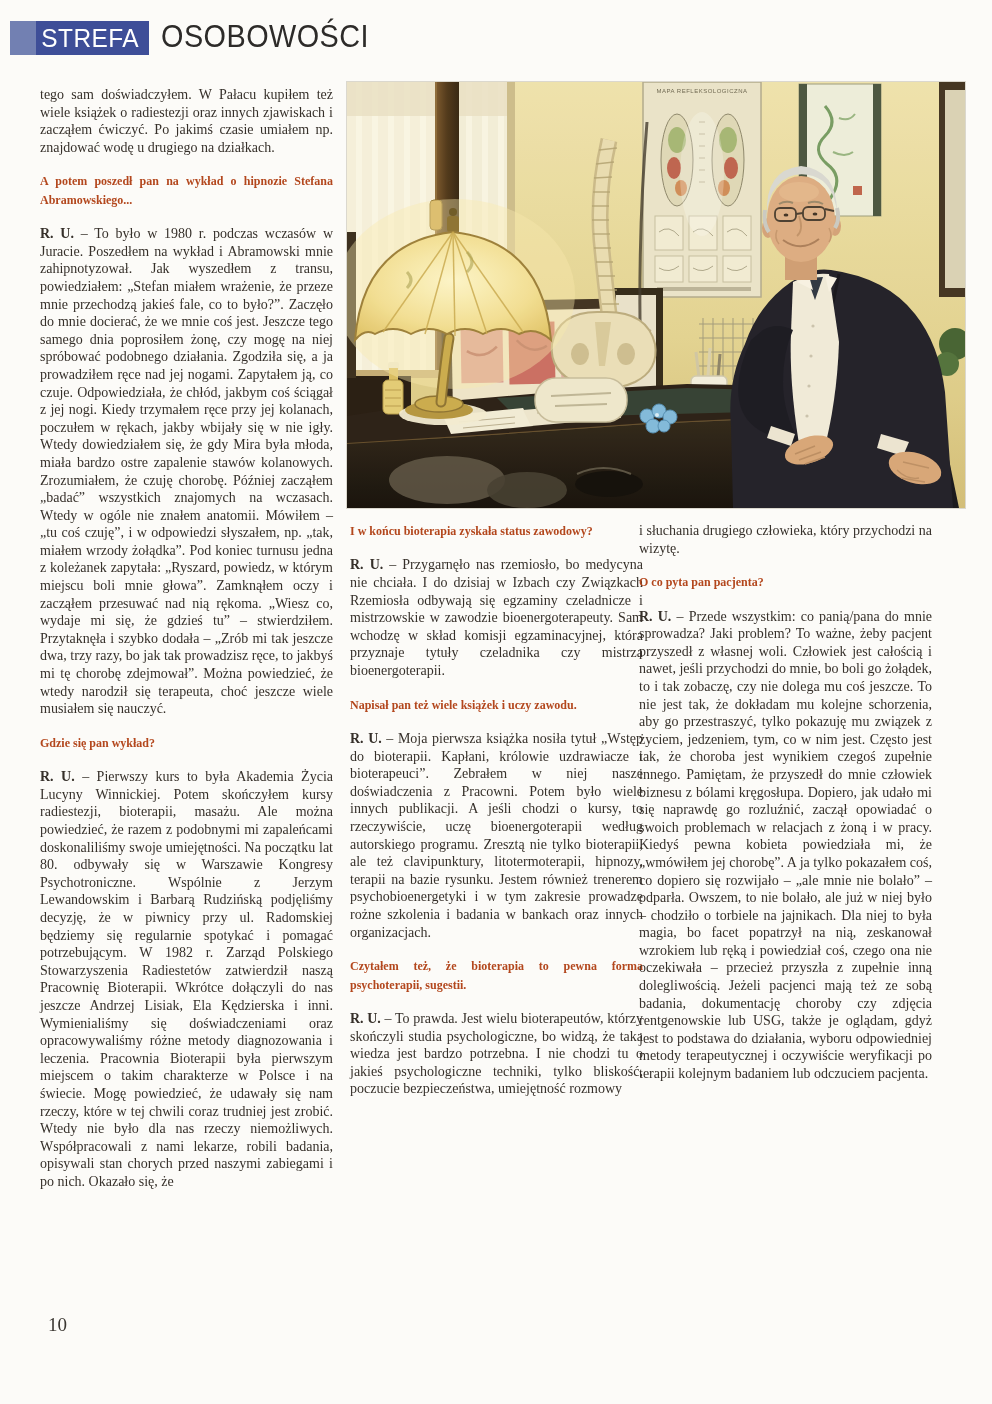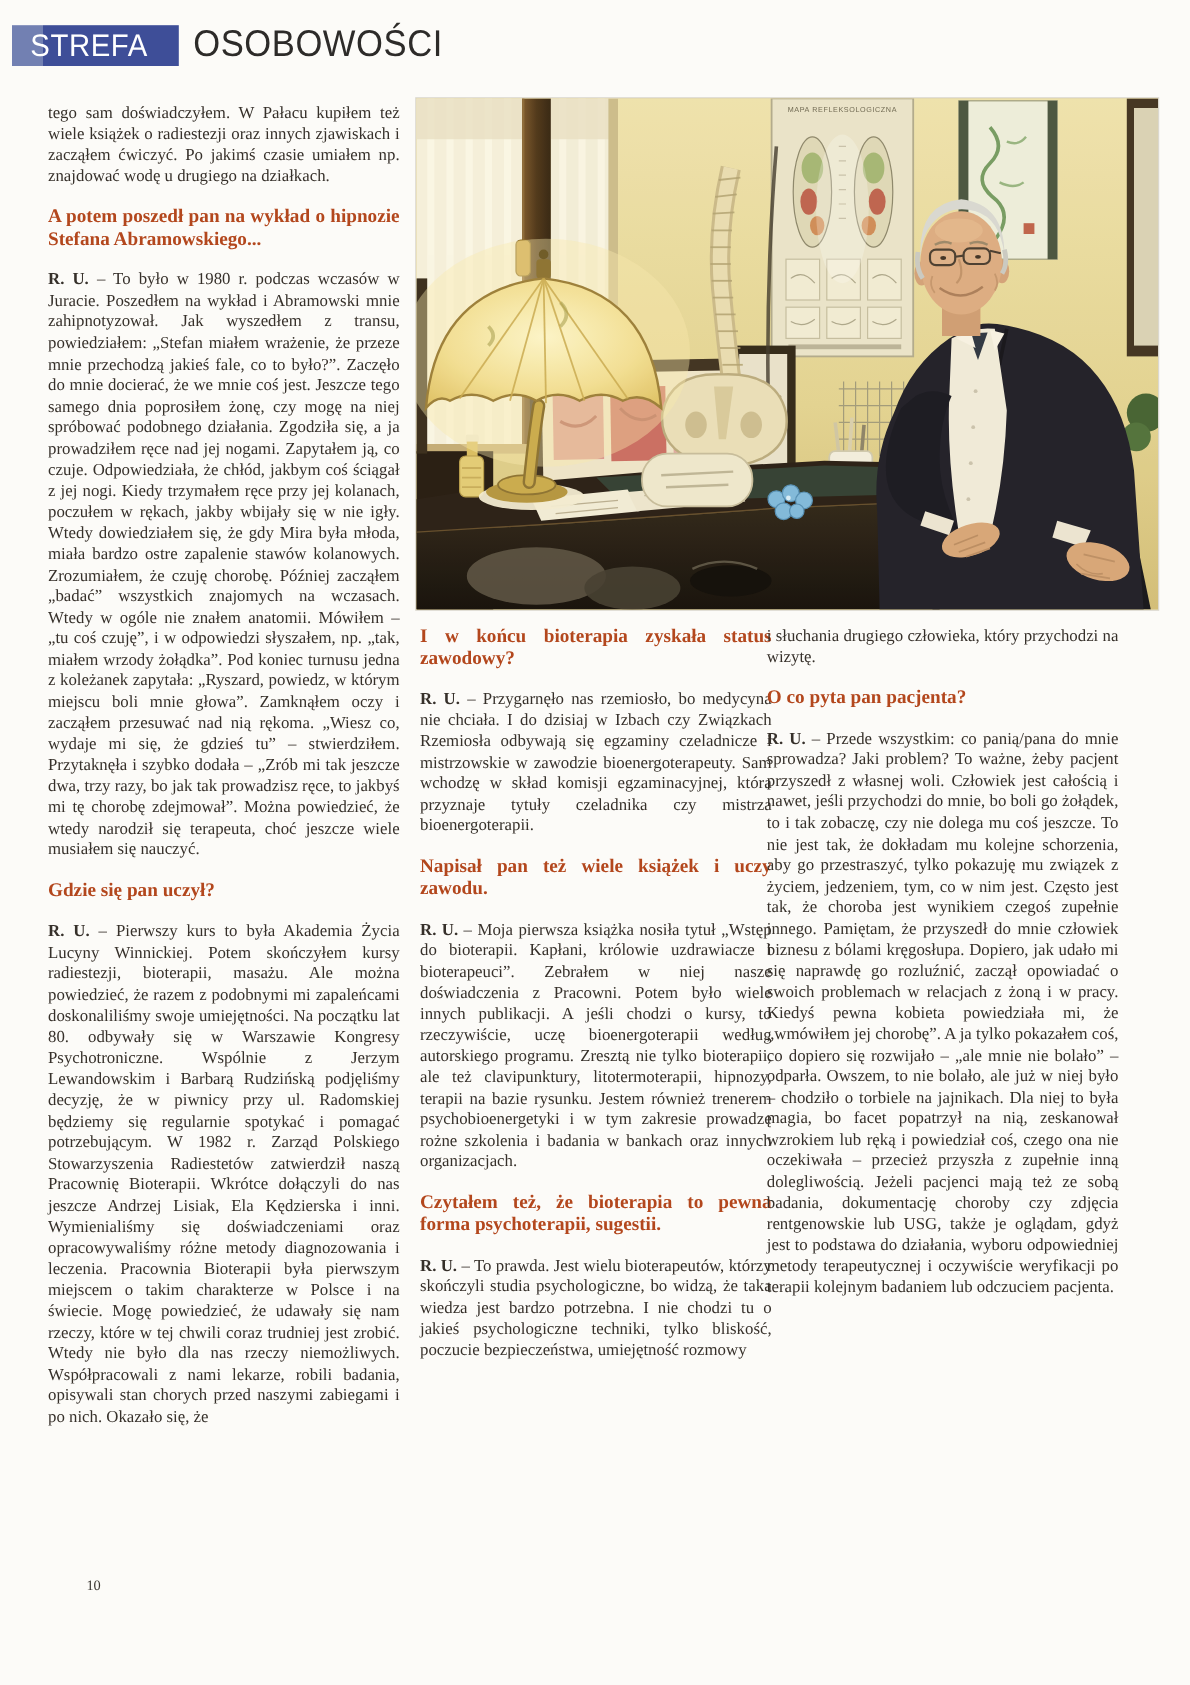--- a/index.html
+++ b/index.html
@@ -10,21 +10,21 @@
     overflow:hidden;
     font-family:"Liberation Serif", serif;
   }
   .page{position:absolute;inset:0;}
 
   
   .kicker-box{
     position:absolute;left:10px;top:21px;width:139px;height:34px;
     background:linear-gradient(90deg,#7280b2 0,#7280b2 26px,#3e4e98 26px);
     display:flex;align-items:center;justify-content:flex-end;
-    padding-right:26px;box-sizing:border-box;
+    padding-right:10px;box-sizing:border-box;
   }
   .kicker{
     font-family:"Liberation Sans",sans-serif;
     color:#ffffff;font-size:26px;font-weight:500;letter-spacing:.5px;
     transform:scaleX(.94);transform-origin:right center;
   }
   .page-title{
     position:absolute;left:161px;top:19px;
     font-family:"Liberation Sans",sans-serif;
     font-size:31px;font-weight:500;color:#2d2b29;letter-spacing:.5px;
@@ -44,28 +44,28 @@
     position:absolute;width:293px;
     text-align:justify;
     font-size:14px;line-height:17.6px;color:#36302a;
   }
   .col-1{left:40px;top:86px;}
   .col-2{left:350px;top:522px;}
   .col-3{left:639px;top:522px;}
   .col p{margin:0 0 16px 0;}
   .q-heading{
     margin:0 0 16px 0;
-    font-size:16px;line-height:18.4px;font-weight:700;
+    font-size:12px;line-height:18.4px;font-weight:700;
     color:#b3471d;text-align:justify;
   }
   .qa-lead{font-weight:700;}
 
   .page-number{
     position:absolute;left:48px;top:1314px;
-    font-size:12px;color:#3a3631;margin-left:24px;
+    font-size:19px;color:#3a3631;
   }
 </style>
 </head>
 <body>
 
 <div class="page">
 
   <div class="kicker-box">
     <span class="kicker">STREFA</span>
   </div>
@@ -339,21 +339,21 @@
       </g>
 
       <rect x="0" y="0" width="618" height="426" fill="#f0dc96" opacity=".06"></rect>
     </svg>
   </div>
 
   <div class="col col-1">
     <p>tego sam doświadczyłem. W Pałacu kupiłem też wiele książek o radiestezji oraz innych zjawiskach i zacząłem ćwiczyć. Po jakimś czasie umiałem np. znajdować wodę u drugiego na działkach.</p>
     <p class="q-heading">A potem poszedł pan na wykład o hipnozie Stefana Abramowskiego...</p>
     <p><span class="qa-lead">R. U.</span> <span>– To było w 1980 r. podczas wczasów w Juracie. Poszedłem na wykład i Abramowski mnie zahipnotyzował. Jak wyszedłem z transu, powiedziałem: „Stefan miałem wrażenie, że przeze mnie przechodzą jakieś fale, co to było?”. Zaczęło do mnie docierać, że we mnie coś jest. Jeszcze tego samego dnia poprosiłem żonę, czy mogę na niej spróbować podobnego działania. Zgodziła się, a ja prowadziłem ręce nad jej nogami. Zapytałem ją, co czuje. Odpowiedziała, że chłód, jakbym coś ściągał z jej nogi. Kiedy trzymałem ręce przy jej kolanach, poczułem w rękach, jakby wbijały się w nie igły. Wtedy dowiedziałem się, że gdy Mira była młoda, miała bardzo ostre zapalenie stawów kolanowych. Zrozumiałem, że czuję chorobę. Później zacząłem „badać” wszystkich znajomych na wczasach. Wtedy w ogóle nie znałem anatomii. Mówiłem – „tu coś czuję”, i w odpowiedzi słyszałem, np. „tak, miałem wrzody żołądka”. Pod koniec turnusu jedna z koleżanek zapytała: „Ryszard, powiedz, w którym miejscu boli mnie głowa”. Zamknąłem oczy i zacząłem przesuwać nad nią rękoma. „Wiesz co, wydaje mi się, że gdzieś tu” – stwierdziłem. Przytaknęła i szybko dodała – „Zrób mi tak jeszcze dwa, trzy razy, bo jak tak prowadzisz ręce, to jakbyś mi tę chorobę zdejmował”. Można powiedzieć, że wtedy narodził się terapeuta, choć jeszcze wiele musiałem się nauczyć.</span></p>
-    <p class="q-heading">Gdzie się pan uczył?</p>
+    <p class="q-heading">Gdzie się pan wykład?</p>
     <p><span class="qa-lead">R. U.</span> <span>– Pierwszy kurs to była Akademia Życia Lucyny Winnickiej. Potem skończyłem kursy radiestezji, bioterapii, masażu. Ale można powiedzieć, że razem z podobnymi mi zapaleńcami doskonaliliśmy swoje umiejętności. Na początku lat 80. odbywały się w Warszawie Kongresy Psychotroniczne. Wspólnie z Jerzym Lewandowskim i Barbarą Rudzińską podjęliśmy decyzję, że w piwnicy przy ul. Radomskiej będziemy się regularnie spotykać i pomagać potrzebującym. W 1982 r. Zarząd Polskiego Stowarzyszenia Radiestetów zatwierdził naszą Pracownię Bioterapii. Wkrótce dołączyli do nas jeszcze Andrzej Lisiak, Ela Kędzierska i inni. Wymienialiśmy się doświadczeniami oraz opracowywaliśmy różne metody diagnozowania i leczenia. Pracownia Bioterapii była pierwszym miejscem o takim charakterze w Polsce i na świecie. Mogę powiedzieć, że udawały się nam rzeczy, które w tej chwili coraz trudniej jest zrobić. Wtedy nie było dla nas rzeczy niemożliwych. Współpracowali z nami lekarze, robili badania, opisywali stan chorych przed naszymi zabiegami i po nich. Okazało się, że</span></p>
   </div>
 
   <div class="col col-2">
     <p class="q-heading">I w końcu bioterapia zyskała status zawodowy?</p>
     <p><span class="qa-lead">R. U.</span> <span>– Przygarnęło nas rzemiosło, bo medycyna nie chciała. I do dzisiaj w Izbach czy Związkach Rzemiosła odbywają się egzaminy czeladnicze i mistrzowskie w zawodzie bioenergoterapeuty. Sam wchodzę w skład komisji egzaminacyjnej, która przyznaje tytuły czeladnika czy mistrza bioenergoterapii.</span></p>
     <p class="q-heading">Napisał pan też wiele książek i uczy zawodu.</p>
     <p><span class="qa-lead">R. U.</span> <span>– Moja pierwsza książka nosiła tytuł „Wstęp do bioterapii. Kapłani, królowie uzdrawiacze i bioterapeuci”. Zebrałem w niej nasze doświadczenia z Pracowni. Potem było wiele innych publikacji. A jeśli chodzi o kursy, to rzeczywiście, uczę bioenergoterapii według autorskiego programu. Zresztą nie tylko bioterapii, ale też clavipunktury, litotermoterapii, hipnozy, terapii na bazie rysunku. Jestem również trenerem psychobioenergetyki i w tym zakresie prowadzę rożne szkolenia i badania w bankach oraz innych organizacjach.</span></p>
     <p class="q-heading">Czytałem też, że bioterapia to pewna forma psychoterapii, sugestii.</p>
     <p><span class="qa-lead">R. U.</span> <span>– To prawda. Jest wielu bioterapeutów, którzy skończyli studia psychologiczne, bo widzą, że taka wiedza jest bardzo potrzebna. I nie chodzi tu o jakieś psychologiczne techniki, tylko bliskość, poczucie bezpieczeństwa, umiejętność rozmowy</span></p>

